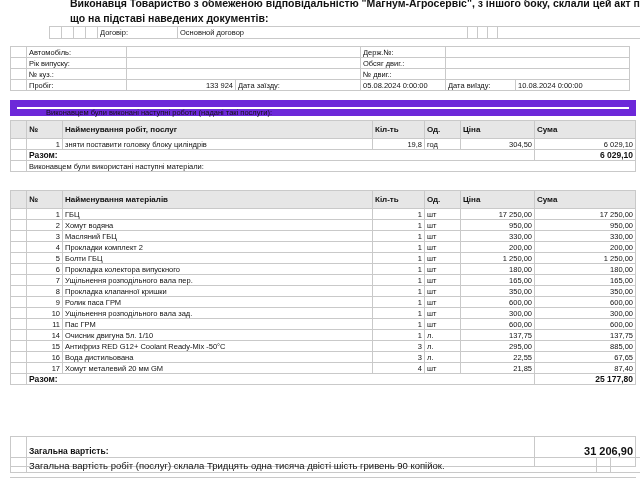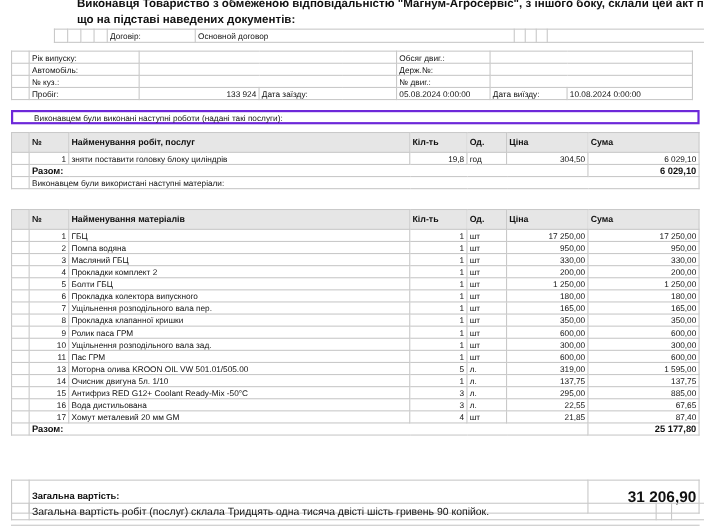--- a/index.html
+++ b/index.html
@@ -6,21 +6,21 @@
   body { width:640px; height:480px; overflow:hidden; position:relative;
          font-family:"Liberation Sans", sans-serif; color:#111; }
   .abs { position:absolute; box-sizing:border-box; }
   .intro { left:70px; font-size:10.5px; font-weight:bold; white-space:nowrap; }
   .hline { position:absolute; height:1px; background:#c8c8c8; }
   .grid { position:absolute; border-collapse:collapse; table-layout:fixed; font-size:7.5px; }
   .grid td { border:1px solid #c9c9c9; padding:0 2px; height:10px; line-height:9px; white-space:nowrap; overflow:hidden; }
   .r { text-align:right; }
   .hdr td { background:#e6e6e6; font-weight:bold; font-size:8px; height:17px; vertical-align:middle; }
   .bold { font-weight:bold; }
-  .boxrow { position:absolute; border:2px solid #6d28d9; box-sizing:border-box; font-size:7.5px; padding:1px 3px; }
+  .boxrow { position:absolute; border:7px solid #6d28d9; box-sizing:border-box; font-size:7.5px; padding:1px 13px; }
 </style>
 </head>
 <body>
 
 <div class="abs intro" style="top:-3px;">Виконавця Товариство з обмеженою відповідальністю "Магнум-Агросервіс", з іншого боку, склали цей акт про те,</div>
 <div class="abs intro" style="top:12px;">що на підставі наведених документів:</div>
 
 <table class="grid" style="left:10px; top:26px; width:632px;margin-left:39px;">
   <colgroup>
       <col style="width:12px">
@@ -57,30 +57,30 @@
       <col style="width:109px">
       <col style="width:75px">
       <col style="width:50px">
       <col style="width:85px">
       <col style="width:70px">
       <col>
     </colgroup>
   <tbody>
       <tr>
     <td></td>
+    <td>Автомобіль:</td>
+    <td colspan="3"></td>
+    <td>Держ.№:</td>
+    <td colspan="2"></td>
+  </tr>
+  <tr>
+    <td></td>
     <td>Рік випуску:</td>
     <td colspan="3"></td>
     <td>Обсяг двиг.:</td>
-    <td colspan="2"></td>
-  </tr>
-  <tr>
-    <td></td>
-    <td>Автомобіль:</td>
-    <td colspan="3"></td>
-    <td>Держ.№:</td>
     <td colspan="2"></td>
   </tr>
   <tr>
     <td></td>
     <td>№ куз.:</td>
     <td colspan="3"></td>
     <td>№ двиг.:</td>
     <td colspan="2"></td>
   </tr>
   <tr>
@@ -167,21 +167,21 @@
         <td class="r">1</td>
         <td>ГБЦ</td>
         <td class="r">1</td>
         <td>шт</td>
         <td class="r">17 250,00</td>
         <td class="r">17 250,00</td>
       </tr>
       <tr>
         <td></td>
         <td class="r">2</td>
-        <td>Помпа водяна</td>
+        <td>Хомут водяна</td>
         <td class="r">1</td>
         <td>шт</td>
         <td class="r">950,00</td>
         <td class="r">950,00</td>
       </tr>
       <tr>
         <td></td>
         <td class="r">3</td>
         <td>Масляний ГБЦ</td>
         <td class="r">1</td>
@@ -253,29 +253,20 @@
         <td class="r">300,00</td>
       </tr>
       <tr>
         <td></td>
         <td class="r">11</td>
         <td>Пас ГРМ</td>
         <td class="r">1</td>
         <td>шт</td>
         <td class="r">600,00</td>
         <td class="r">600,00</td>
-      </tr>
-      <tr>
-        <td></td>
-        <td class="r">13</td>
-        <td>Моторна олива KROON OIL VW 501.01/505.00</td>
-        <td class="r">5</td>
-        <td>л.</td>
-        <td class="r">319,00</td>
-        <td class="r">1 595,00</td>
       </tr>
       <tr>
         <td></td>
         <td class="r">14</td>
         <td>Очисник двигуна 5л. 1/10</td>
         <td class="r">1</td>
         <td>л.</td>
         <td class="r">137,75</td>
         <td class="r">137,75</td>
       </tr>
@@ -319,21 +310,21 @@
 <table class="grid" style="left:10px; top:436px; width:626px;">
   <colgroup>
       <col style="width:16px">
       <col style="width:508px">
       <col>
     </colgroup>
   <tbody>
       <tr style="height:30px">
     <td></td>
     <td class="bold" style="font-size:8.5px">Загальна вартість:</td>
-    <td class="r bold" style="font-size:14px">31 206,90</td>
+    <td class="r bold" style="font-size:11px">31 206,90</td>
   </tr>
 </tbody>
   </table>
 
 <table class="grid" style="left:10px; top:457px; width:631px;">
   <colgroup>
       <col style="width:16px">
       <col style="width:570px">
       <col style="width:14px">
       <col>

